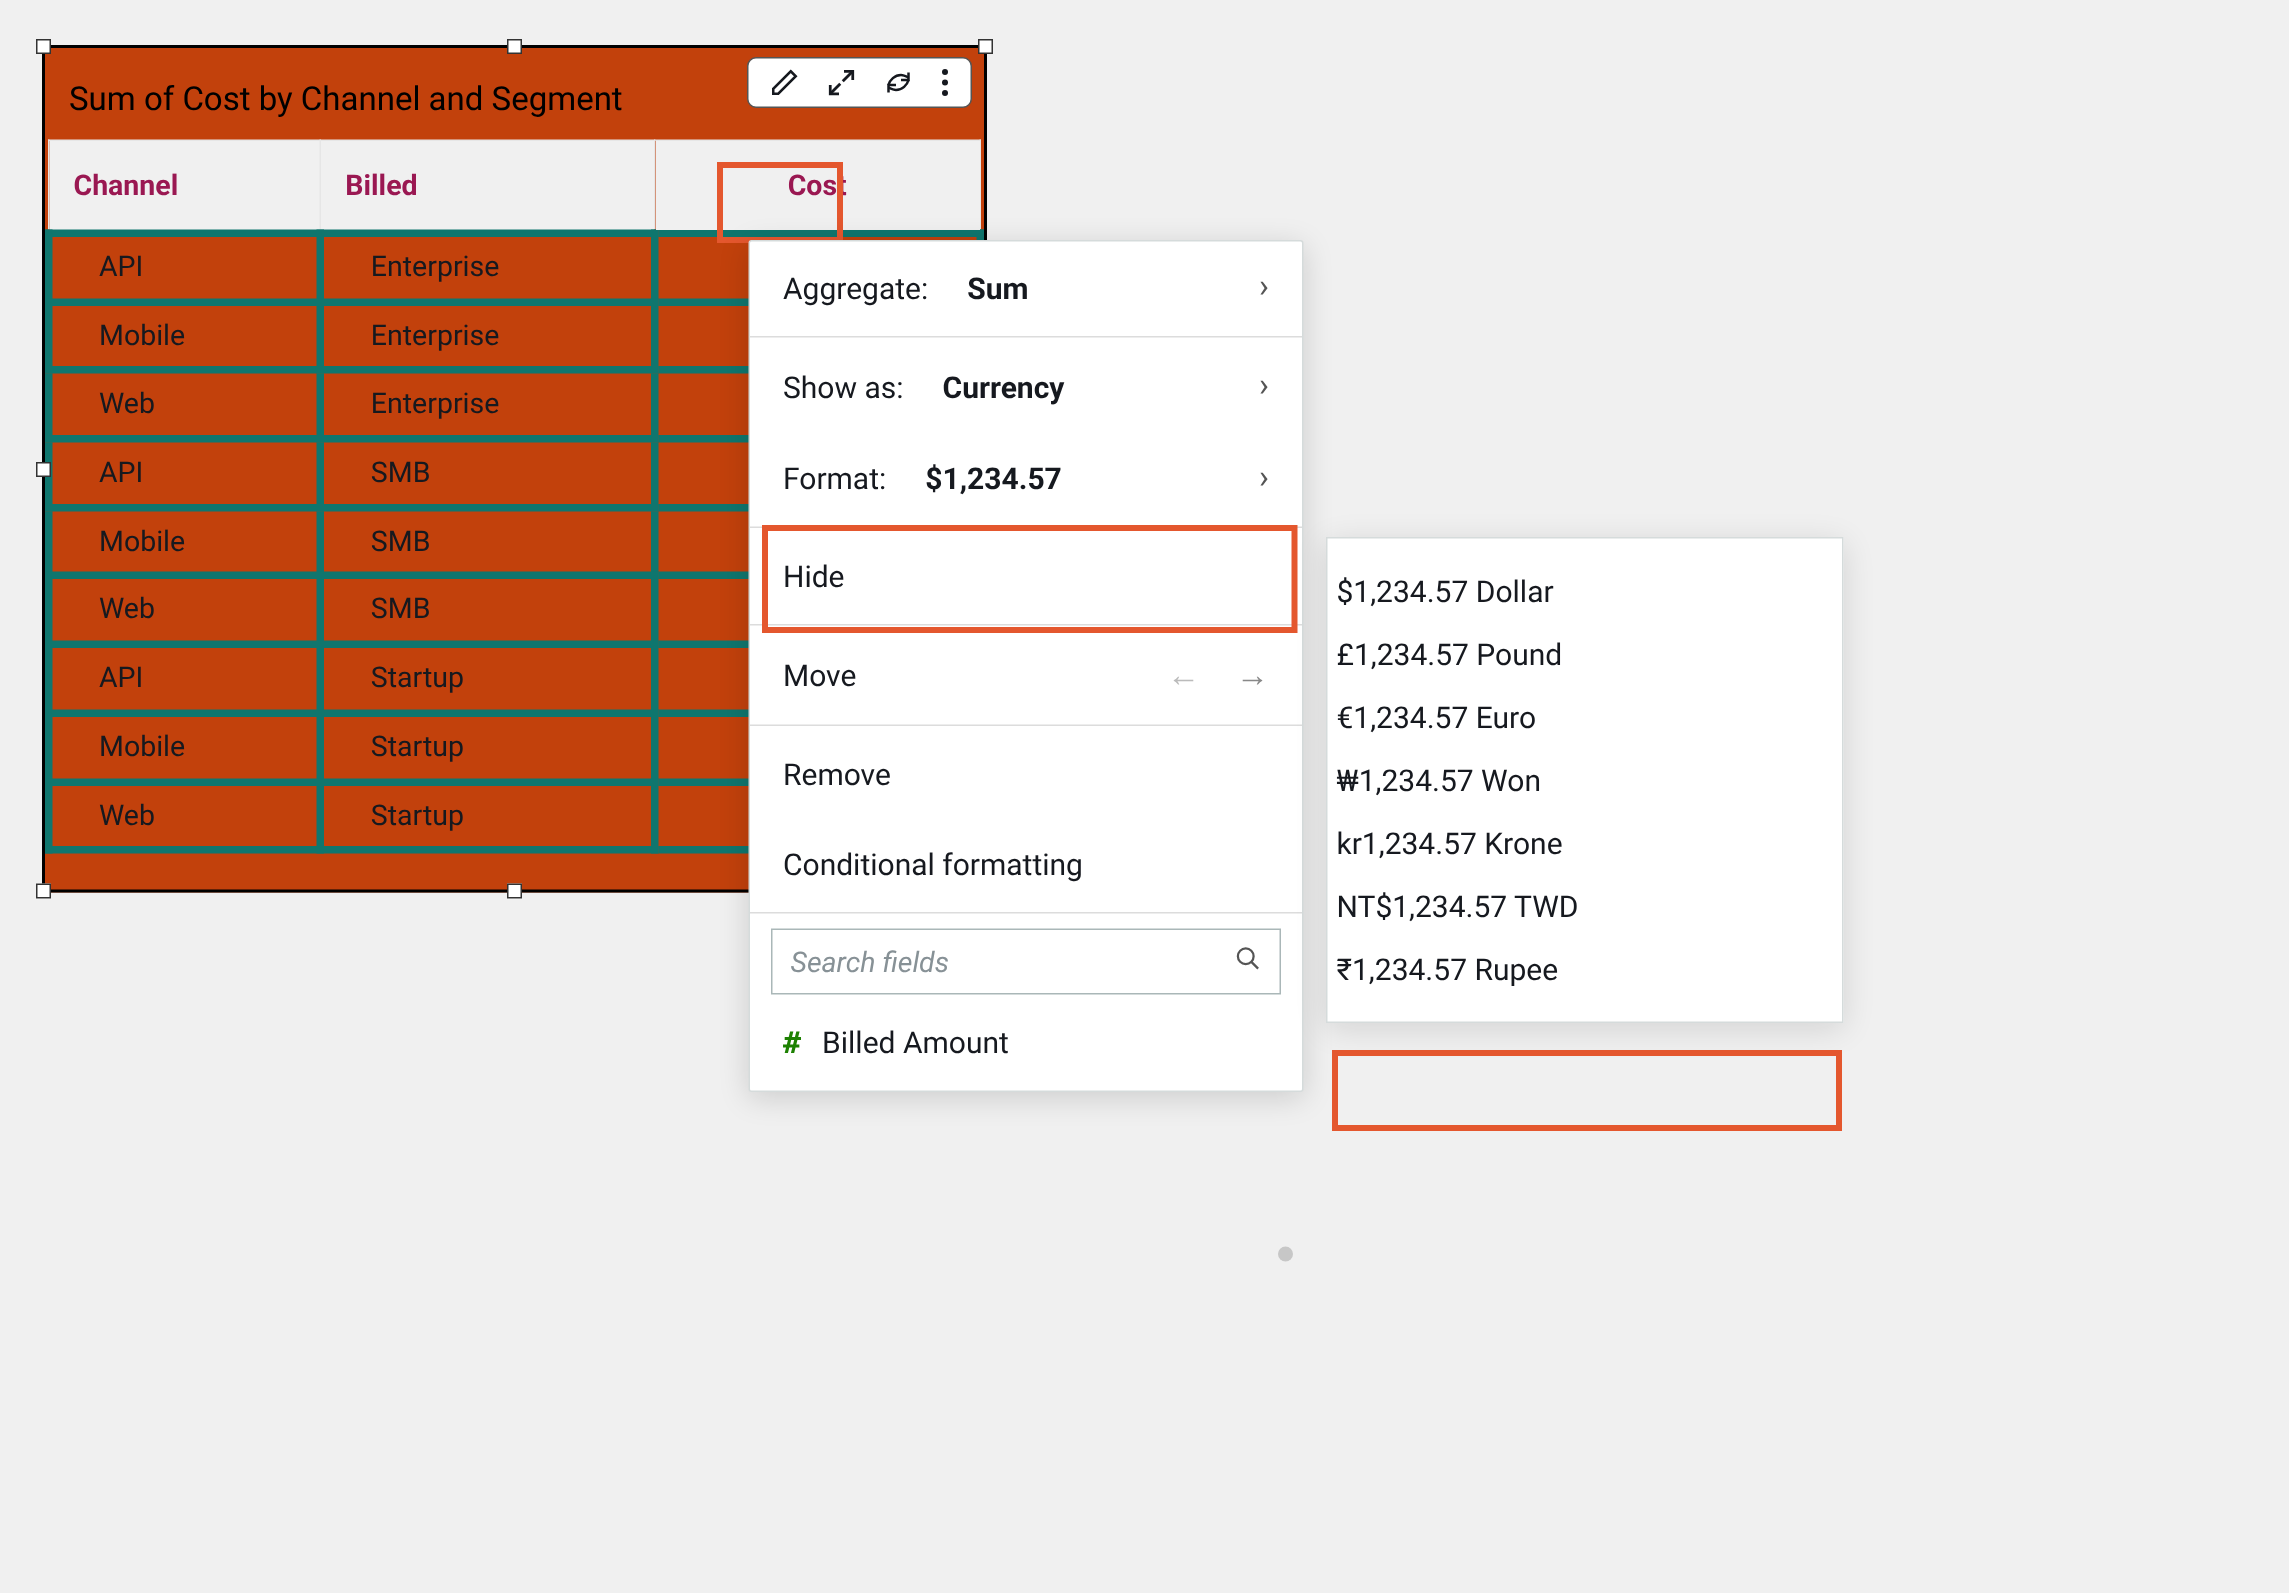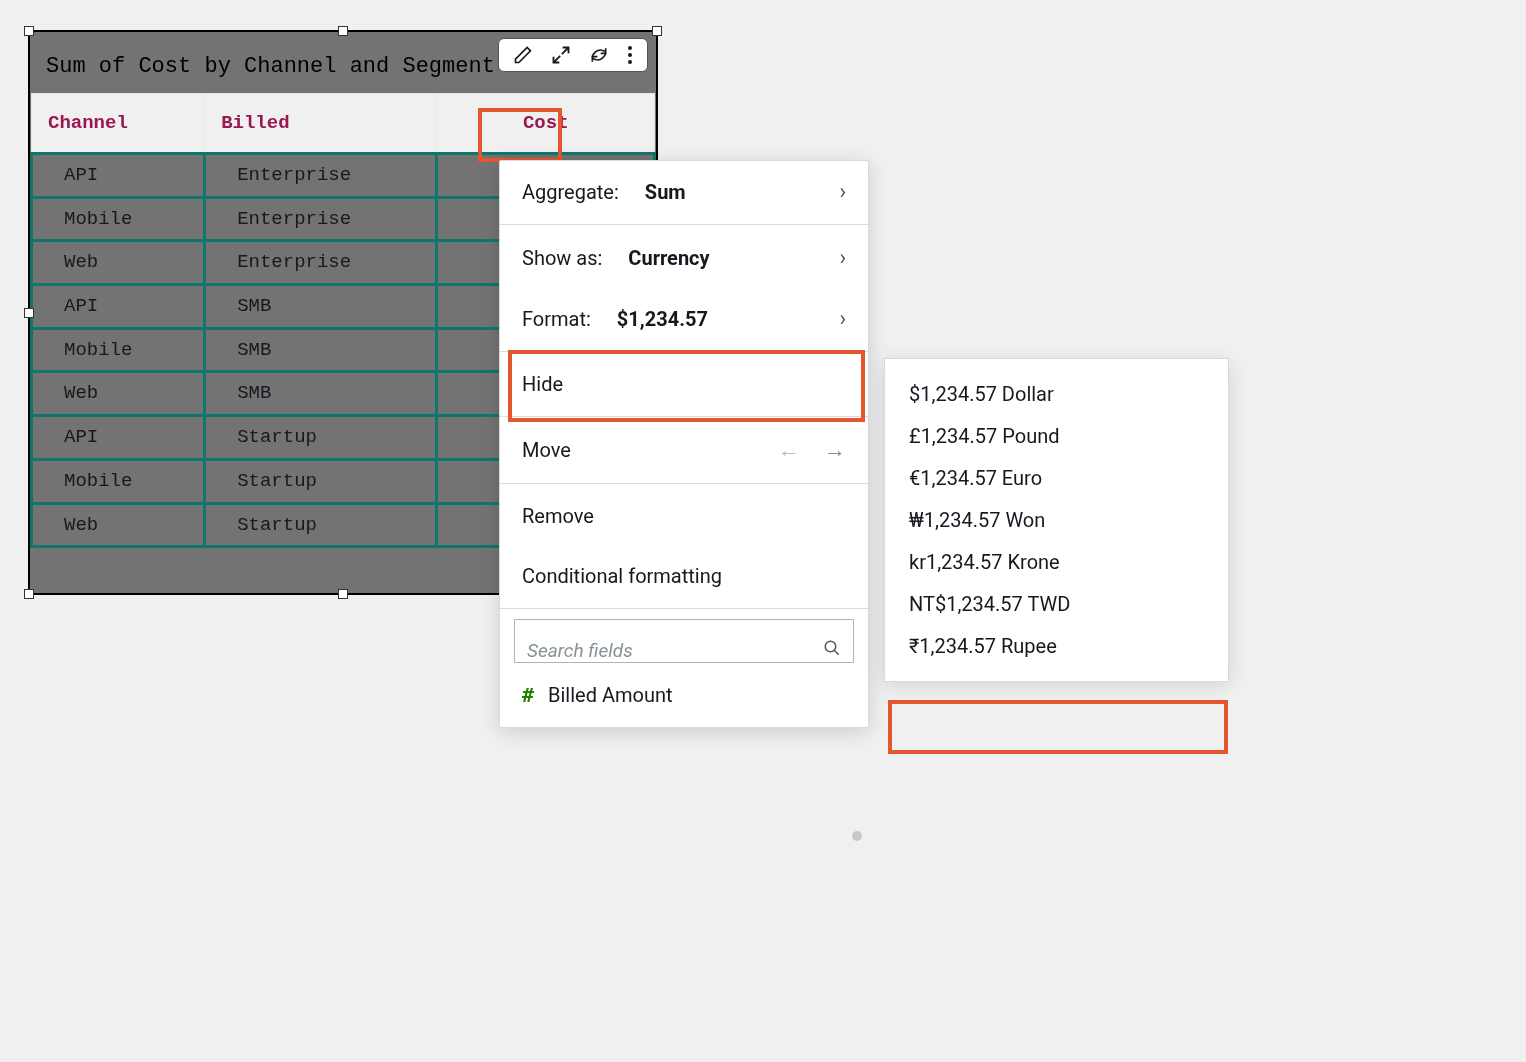--- a/index.html
+++ b/index.html
@@ -13,23 +13,22 @@
     color: #16191f;
   }
 
   
   .visual-panel {
     position: absolute;
     left: 28px;
     top: 30px;
     width: 630px;
     height: 565px;
-    background: #737373;
+    background: #c2410c;
     border: 2px solid #000;
-    font-family: Liberation Mono, monospace;
   }
 
   
   .sel-handle {
     position: absolute;
     width: 10px; height: 10px;
     background: #fff;
     border: 1.5px solid #333;
   }
   .h-tl { left:-6px; top:-6px; }
@@ -76,21 +75,21 @@
     color: #9a1852;
     font-weight: 700;
     text-align: left;
     padding: 18px 16px;
     border: 1px solid #e6e6e6;
     border-top: 1px solid #e6e6e6;
   }
   .pivot-table th.num-col { text-align: center; }
   .pivot-table td {
     padding: 8px 31px;
-    border: 3px solid #0f766e;
+    border: 5px solid #0f766e;
     line-height: 1.3;
   }
   .pivot-table td:last-child { text-align: right; }
   .pivot-table thead th:last-child { position: relative; }
 
   
   .cost-highlight {
     position: absolute;
     left: 478px;
     top: 108px;
@@ -138,21 +137,21 @@
   
   .sort-icons { display:flex; gap:18px; margin-left:8px; color:#888; align-items:center;}
   .sort-icons svg { display:block; }
 
   
   .search-box {
     margin: 10px 14px 0 14px;
     border: 1px solid #aab7b8;
     height: 44px;
     display: flex;
-    align-items: flex-end;
+    align-items: center;
     padding: 0 12px;
     color: #879196;
     justify-content: space-between;
     gap: 25px;
   }
   .search-box .ph { font-style: italic; font-size: 19px; }
 
   .field-row {
     display:flex; align-items:center; gap:14px;
     padding: 20px 22px 0 22px;
@@ -170,21 +169,21 @@
     position: absolute;
     left: 884px;
     top: 358px;
     width: 345px;
     background: #fff;
     border: 1px solid #d5dbdb;
     box-shadow: 0 4px 20px rgba(0,0,0,0.12);
     padding: 14px 0;
   }
   .sub-item {
-    padding: 9px 24px;
+    padding: 9px 6px;
     font-size: 20px;
     cursor: pointer;
   }
 
   .more-highlight {
     position: absolute;
     left: 888px;
     top: 700px;
     width: 340px;
     height: 54px;

